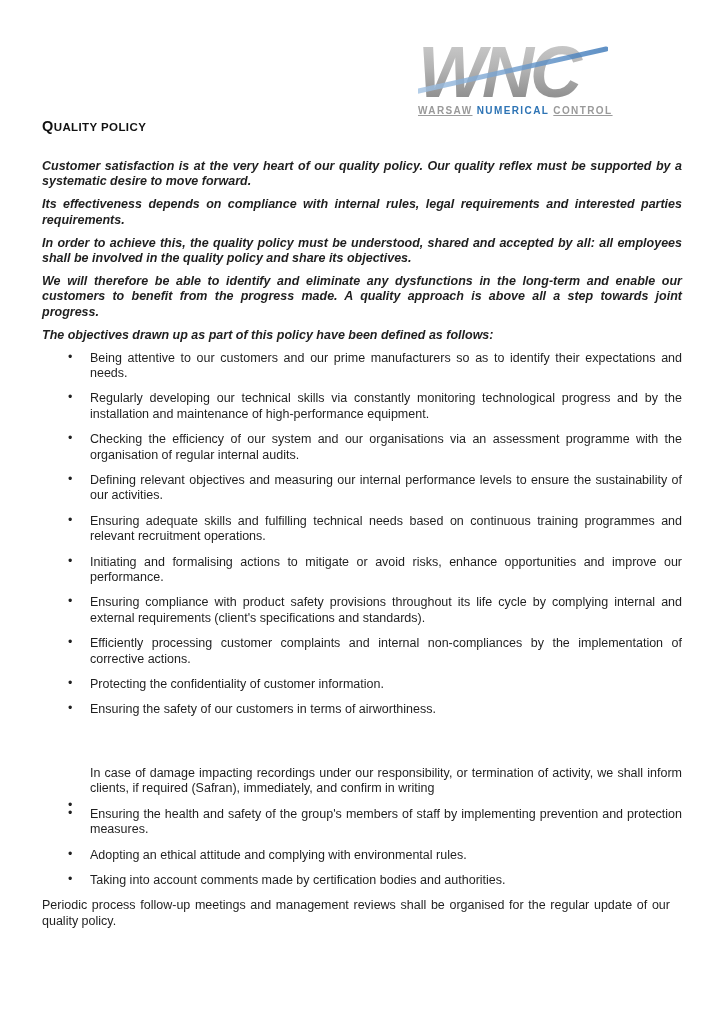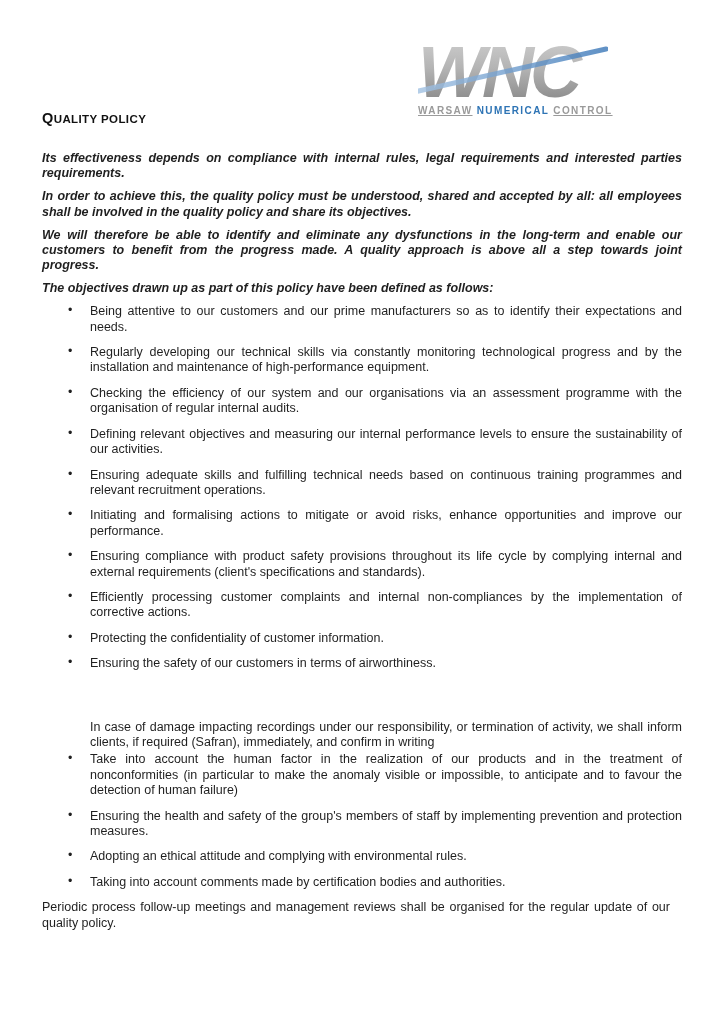--- a/index.html
+++ b/index.html
@@ -23,21 +23,21 @@
     margin-top: 1px;
     font-size: 10px;
     font-weight: bold;
     letter-spacing: 1.4px;
     white-space: nowrap;
   }
   .tag-gray { color: #9a9a9a; text-decoration: underline; }
   .tag-blue { color: #2e74b5; }
 
   
-  .content { position: absolute; left: 42px; top: 4px; width: 640px; padding-top: 106px; }
+  .content { position: absolute; left: 42px; top: 12px; width: 640px; padding-top: 106px; }
 
   h1.doc-title {
     margin: 0 0 25px 0;
     font-size: 11.5px;
     font-weight: bold;
     letter-spacing: 0.4px;
     color: #111111;
   }
   h1.doc-title .tlead { font-size: 14.5px; }
 
@@ -94,38 +94,39 @@
       <span class="tag-gray">WARSAW</span>
       <span class="tag-blue">NUMERICAL</span>
       <span class="tag-gray">CONTROL</span>
     </div>
   </div>
 
   <div class="content">
 
     <h1 class="doc-title"><span class="tlead">Q</span><span>UALITY POLICY</span></h1>
 
+    <p class="intro">Customer satisfaction is at the very heart of our quality policy. Our quality reflex must be supported by a systematic desire to move forward.</p>
     <p class="intro">Its effectiveness depends on compliance with internal rules, legal requirements and interested parties requirements.</p>
     <p class="intro">In order to achieve this, the quality policy must be understood, shared and accepted by all: all employees shall be involved in the quality policy and share its objectives.</p>
     <p class="intro">We will therefore be able to identify and eliminate any dysfunctions in the long-term and enable our customers to benefit from the progress made. A quality approach is above all a step towards joint progress.</p>
     <p class="intro">The objectives drawn up as part of this policy have been defined as follows:</p>
 
     <ul class="objectives">
       <li><span class="marker">•</span><span>Being attentive to our customers and our prime manufacturers so as to identify their expectations and needs.</span></li>
       <li><span class="marker">•</span><span>Regularly developing our technical skills via constantly monitoring technological progress and by the installation and maintenance of high-performance equipment.</span></li>
       <li><span class="marker">•</span><span>Checking the efficiency of our system and our organisations via an assessment programme with the organisation of regular internal audits.</span></li>
       <li><span class="marker">•</span><span>Defining relevant objectives and measuring our internal performance levels to ensure the sustainability of our activities.</span></li>
       <li><span class="marker">•</span><span>Ensuring adequate skills and fulfilling technical needs based on continuous training programmes and relevant recruitment operations.</span></li>
       <li><span class="marker">•</span><span>Initiating and formalising actions to mitigate or avoid risks, enhance opportunities and improve our performance.</span></li>
       <li><span class="marker">•</span><span>Ensuring compliance with product safety provisions throughout its life cycle by complying internal and external requirements (client's specifications and standards).</span></li>
       <li><span class="marker">•</span><span>Efficiently processing customer complaints and internal non-compliances by the implementation of corrective actions.</span></li>
       <li><span class="marker">•</span><span>Protecting the confidentiality of customer information.</span></li>
       <li><span class="marker">•</span><span>Ensuring the safety of our customers in terms of airworthiness.</span></li>
       <li class="note"><span>In case of damage impacting recordings under our responsibility, or termination of activity, we shall inform clients, if required (Safran), immediately, and confirm in writing</span></li>
-      <li><span class="marker">•</span><span>Take into account the human factor in the realization of our products and in the treatment of nonconformities (in particular to make the anomaly visible or impossible, to anticipate and to favour the detection of human failure)</span></li>
+      <li><span class="marker">•</span></li>
       <li><span class="marker">•</span><span>Ensuring the health and safety of the group's members of staff by implementing prevention and protection measures.</span></li>
       <li><span class="marker">•</span><span>Adopting an ethical attitude and complying with environmental rules.</span></li>
       <li><span class="marker">•</span><span>Taking into account comments made by certification bodies and authorities.</span></li>
     </ul>
 
     <p class="closing">Periodic process follow-up meetings and management reviews shall be organised for the regular update of our quality policy.</p>
 
   </div>
 </div>
 

